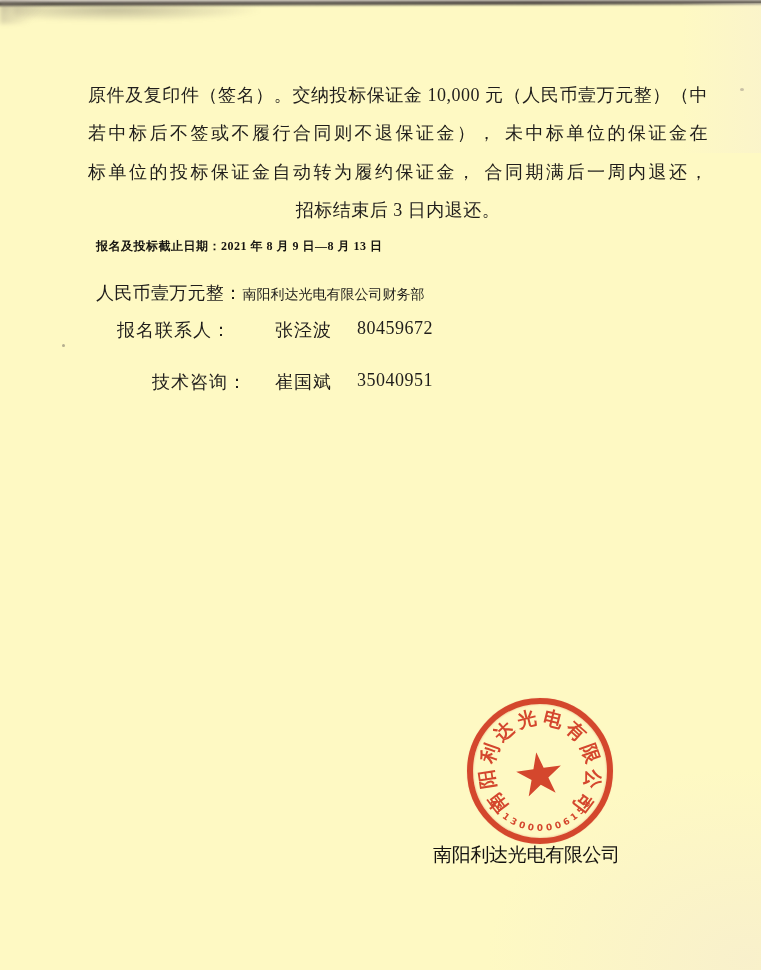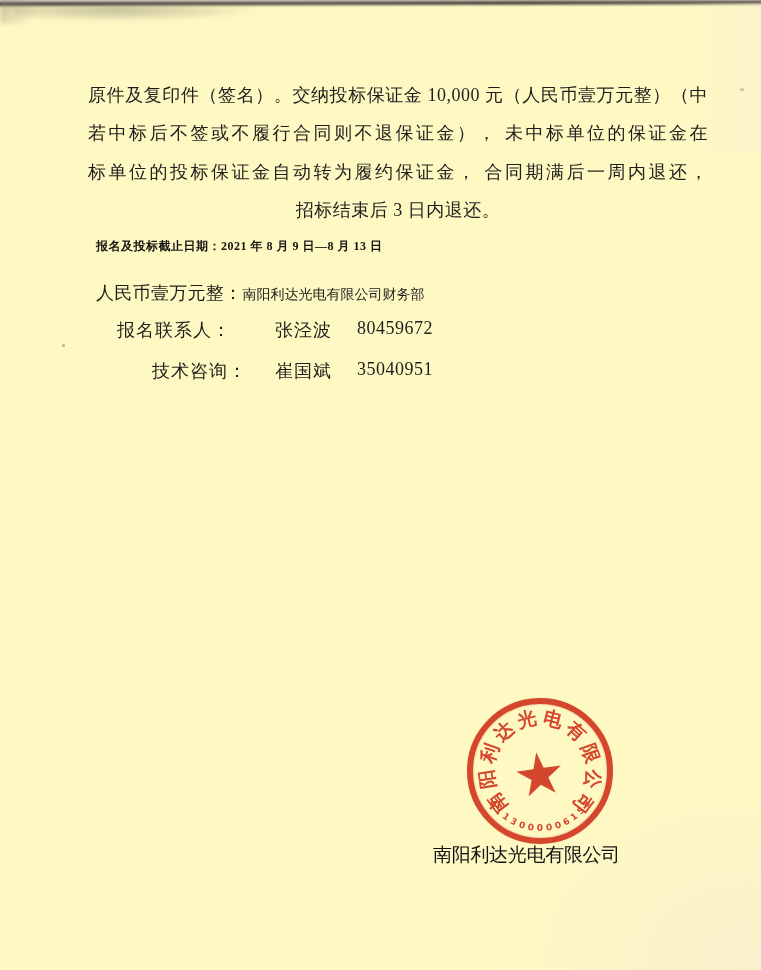--- a/index.html
+++ b/index.html
@@ -44,21 +44,21 @@
 
   .deadline-line {
     position: absolute; left: 96px; top: 238px;
     font-size: 12px; font-weight: 700; letter-spacing: 0.5px; color: #151310;
   }
   .location-line { position: absolute; left: 96px; top: 281px; font-size: 18px; color: var(--ink); letter-spacing: 0.3px; }
   .location-line .loc-value { font-size: 14px; letter-spacing: 0; }
 
   .contact-row { position: absolute; left: 0; width: 100%; height: 24px; font-size: 18px; color: var(--ink); }
   .contact-row.row-1 { top: 318px; }
-  .contact-row.row-2 { top: 359px; }
+  .contact-row.row-2 { top: 370px; }
   .contact-label-1 { position: absolute; left: 117px; letter-spacing: 1px; text-align: center; }
   .contact-label-2 { position: absolute; left: 152px; letter-spacing: 1px; }
   .contact-name  { position: absolute; left: 259px; letter-spacing: 1px; margin-left: 16px; }
   .contact-phone { position: absolute; left: 357px; letter-spacing: 0.5px; }
 
   
   .sig-company { position: absolute; left: 433px; top: 842px; font-size: 19px; letter-spacing: -0.3px; color: #141210; z-index: 2; }
   .sig-date    { position: absolute; left: 452px; top: 842px; font-size: 20px; letter-spacing: 0.5px; color: #141210; z-index: 2; }
 
   

